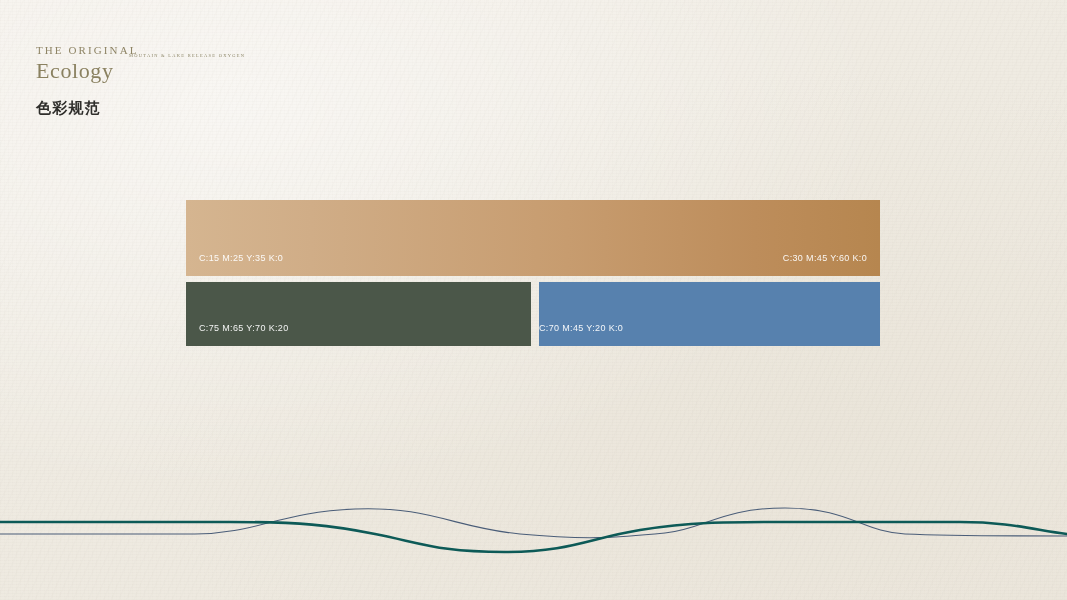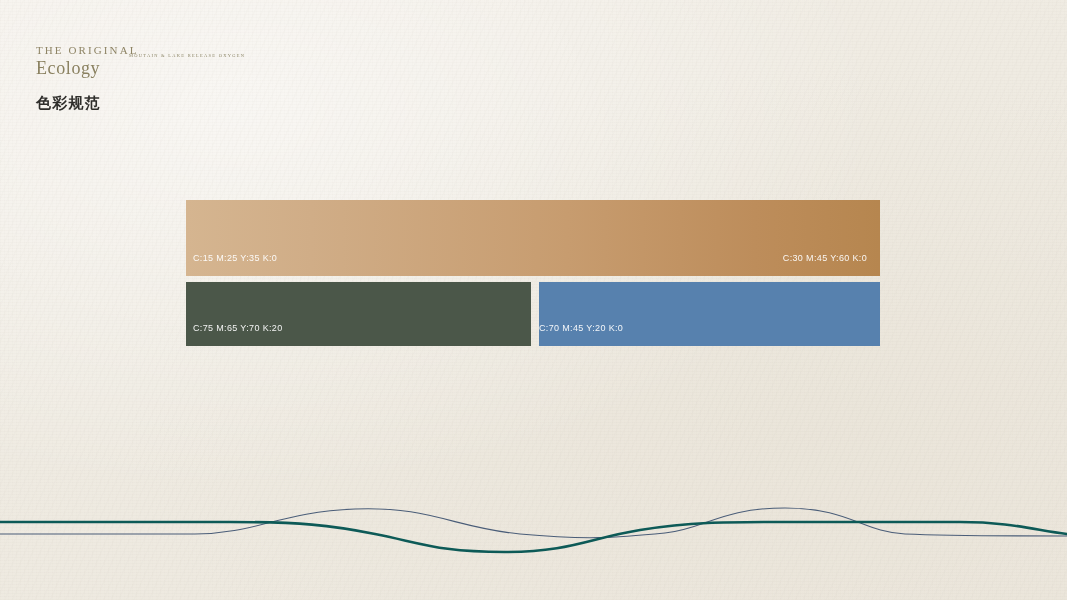--- a/index.html
+++ b/index.html
@@ -53,21 +53,21 @@
     font-family: "Liberation Serif", serif;
     font-size: 11px;
     letter-spacing: 2.1px;
     color: #8e8465;
     line-height: 1.1;
     white-space: nowrap;
     margin-top: 20px;
   }
   #logo-line-2 {
     font-family: "Liberation Serif", serif;
-    font-size: 18px;
+    font-size: 22px;
     letter-spacing: 0.6px;
     color: #8a8160;
     line-height: 1.25;
     margin-top: 1px;
     white-space: nowrap;
   }
   #logo-tagline {
     position: absolute;
     left: 93px;
     top: 9px;
@@ -105,21 +105,21 @@
   }
   .swatch-label {
     font-family: "Liberation Sans", sans-serif;
     font-size: 9px;
     letter-spacing: 0.35px;
     color: #ffffff;
     opacity: 0.93;
     white-space: nowrap;
     padding-bottom: 13px;
   }
-  .label-left  { padding-left: 7px; margin-top: 12px; }
+  .label-left  { padding-left: 13px; margin-top: 12px; }
   .label-right { padding-right: 13px; }
 
   #swatch-tan {
     left: 0; top: 0;
     width: 694px; height: 76px;
     background: linear-gradient(90deg, #d5b590 0%, #d0ad87 18%, #c79c6f 55%, #bd8d5b 82%, #b6864f 100%);
     justify-content: space-between;
   }
   #swatch-green {
     left: 0; top: 82px;

